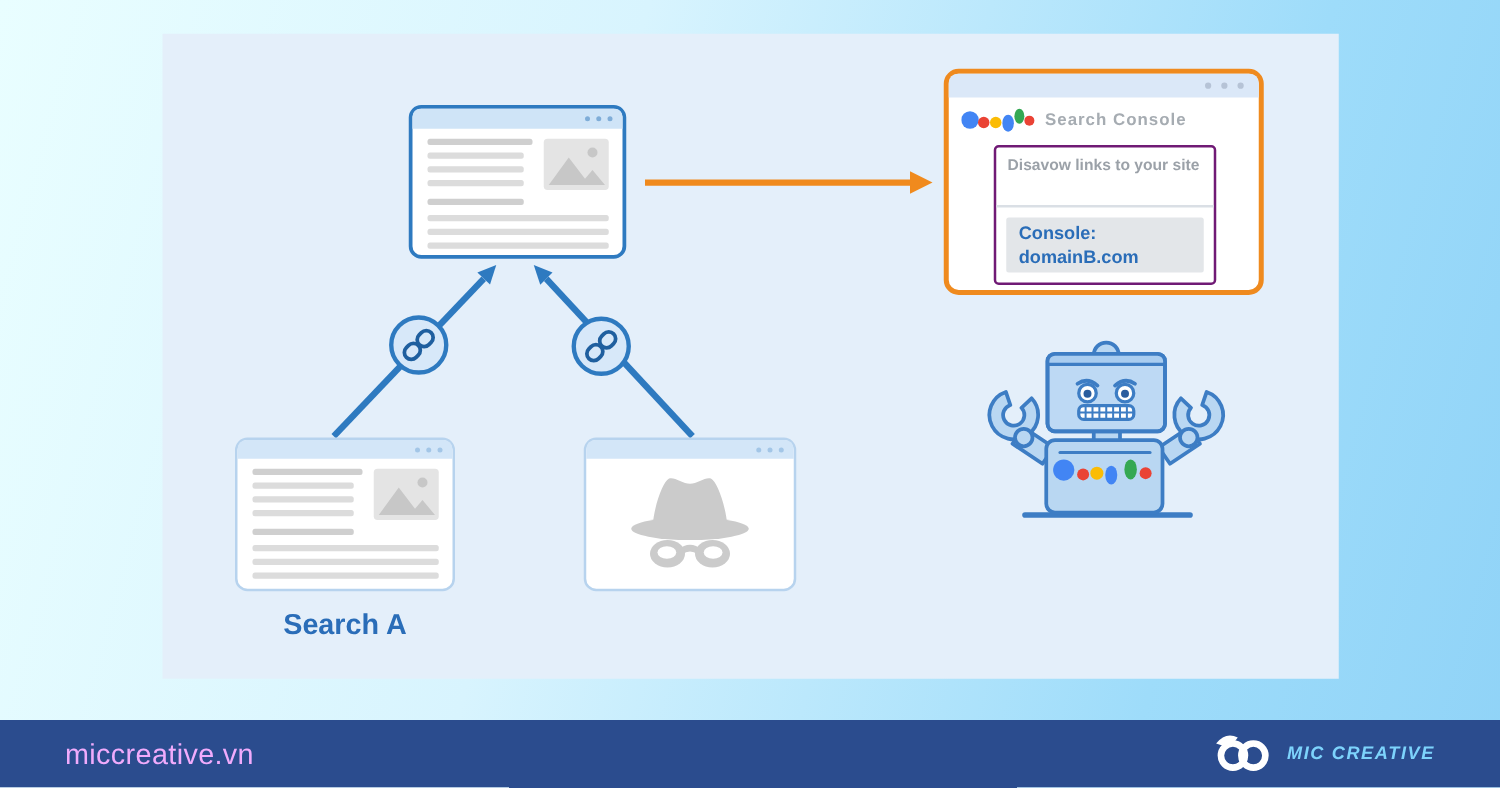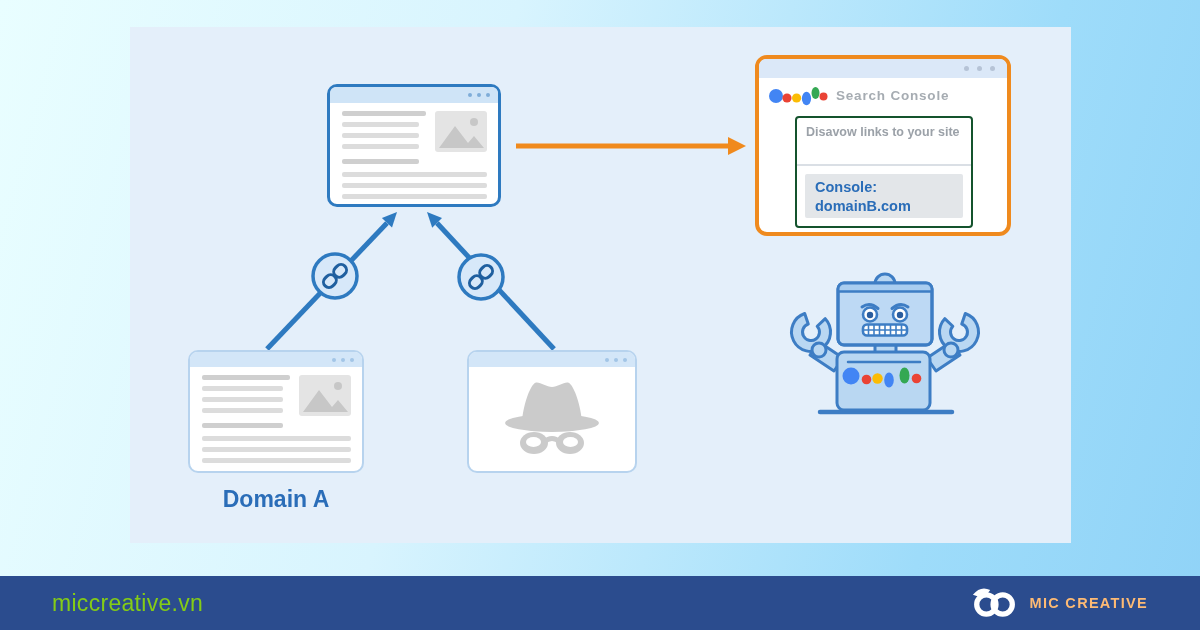--- a/index.html
+++ b/index.html
@@ -28,31 +28,31 @@
   .win-a .dot,.win-b .dot{width:4px;height:4px;background:#a3c6e7;}
   .domain-label{position:absolute;font-weight:bold;font-size:23px;color:var(--label-blue,#2a6db8);text-align:center;top:459px;}
   .lbl-a{left:58px;width:176px;}
   .lbl-b{left:337px;width:170px;}
   
   .win-sc{left:625px;top:28px;width:256px;height:181px;border:4px solid var(--accent-orange,#ef8a1e);border-radius:12px;}
   .win-sc .titlebar{height:19px;background:#dbe8f8;border-radius:7px 7px 0 0;gap:8px;padding-right:12px;}
   .win-sc .dot{width:5px;height:5px;background:#b6c3d6;}
   .sc-logo-row{display:flex;align-items:center;gap:7px;margin:5px 0 2px 10px;}
   .sc-title{color:#a6acb2;font-size:13.5px;font-weight:bold;letter-spacing:.8px;}
-  .disavow-box{margin:9px 0 0 36px;width:178px;height:112px;border:2px solid #14532d;border-radius:4px;box-sizing:border-box;}
+  .disavow-box{margin:9px 0 0 36px;width:178px;height:112px;border:2px solid #701a75;border-radius:4px;box-sizing:border-box;}
   .box-label{height:48px;box-sizing:border-box;border-bottom:2px solid #dadfe5;padding:7px 9px;color:#9ba1a8;font-size:12.5px;font-weight:bold;}
   .disavow-entry{margin:8px;height:44px;background:#e3e6e9;border-radius:2px;padding:4px 10px;box-sizing:border-box;color:var(--label-blue,#2a6db8);font-weight:bold;font-size:14.5px;line-height:19px;}
   svg{display:block;}
   .abs{position:absolute;}
   
   .footer{position:absolute;left:0;top:576px;width:1200px;height:54px;background:var(--footer-navy,#2b4c8e);
     display:flex;align-items:center;justify-content:space-between;padding:0 52px;box-sizing:border-box;}
-  .site{font-size:23px;color:#84cc16;letter-spacing:.3px;}
+  .site{font-size:23px;color:#f0abfc;letter-spacing:.3px;}
   .brand{display:flex;align-items:center;gap:10px;}
-  .brand-name{font-weight:bold;font-size:14.5px;letter-spacing:1.3px;color:#fdba74;}
+  .brand-name{font-weight:bold;font-size:14.5px;letter-spacing:1.3px;color:#7dd3fc;font-style:italic;}
 </style>
 </head>
 <body>
 
 <div class="card">
 
   <svg class="abs" style="left:0;top:0" width="941" height="516" viewBox="130 27 941 516">
     <g>
       <line x1="516" y1="146" x2="728" y2="146" stroke="#f08a1d" stroke-width="5"></line>
       <polygon points="728,137 746,146 728,155" fill="#f08a1d"></polygon>
@@ -238,21 +238,21 @@
       <ellipse cx="50" cy="51" rx="47" ry="9" fill="#cbcbcb"></ellipse>
       <path d="M20,49 C22,29 29,13 33,11 C37,9 44,15 50,15 C56,15 63,9 67,11 C71,13 78,29 80,49 Z" fill="#cbcbcb"></path>
       <path d="M42,70 Q50,63 58,70" stroke="#cbcbcb" stroke-width="5" fill="none"></path>
       <ellipse cx="32" cy="71" rx="14" ry="11" fill="#cbcbcb"></ellipse>
       <ellipse cx="68" cy="71" rx="14" ry="11" fill="#cbcbcb"></ellipse>
       <ellipse cx="31.5" cy="70" rx="7.5" ry="5" fill="#fff"></ellipse>
       <ellipse cx="68.5" cy="70" rx="7.5" ry="5" fill="#fff"></ellipse>
     </svg>
   </div>
 
-  <div class="domain-label lbl-a">Domain A</div>
+  <div class="domain-label lbl-a">Search A</div>
 </div>
 
 <div class="footer">
   <span class="site">miccreative.vn</span>
   <div class="brand">
     <svg width="50" height="35" viewBox="0 0 52 36">
       <circle cx="34" cy="19" r="10" stroke="#fff" stroke-width="5.5" fill="none"></circle>
       <circle cx="17" cy="19" r="10" stroke="#fff" stroke-width="5.5" fill="none"></circle>
       <path d="M3,9 Q11,-1 21,4 Q15,14 3,9 Z" fill="#fff"></path>
     </svg>

